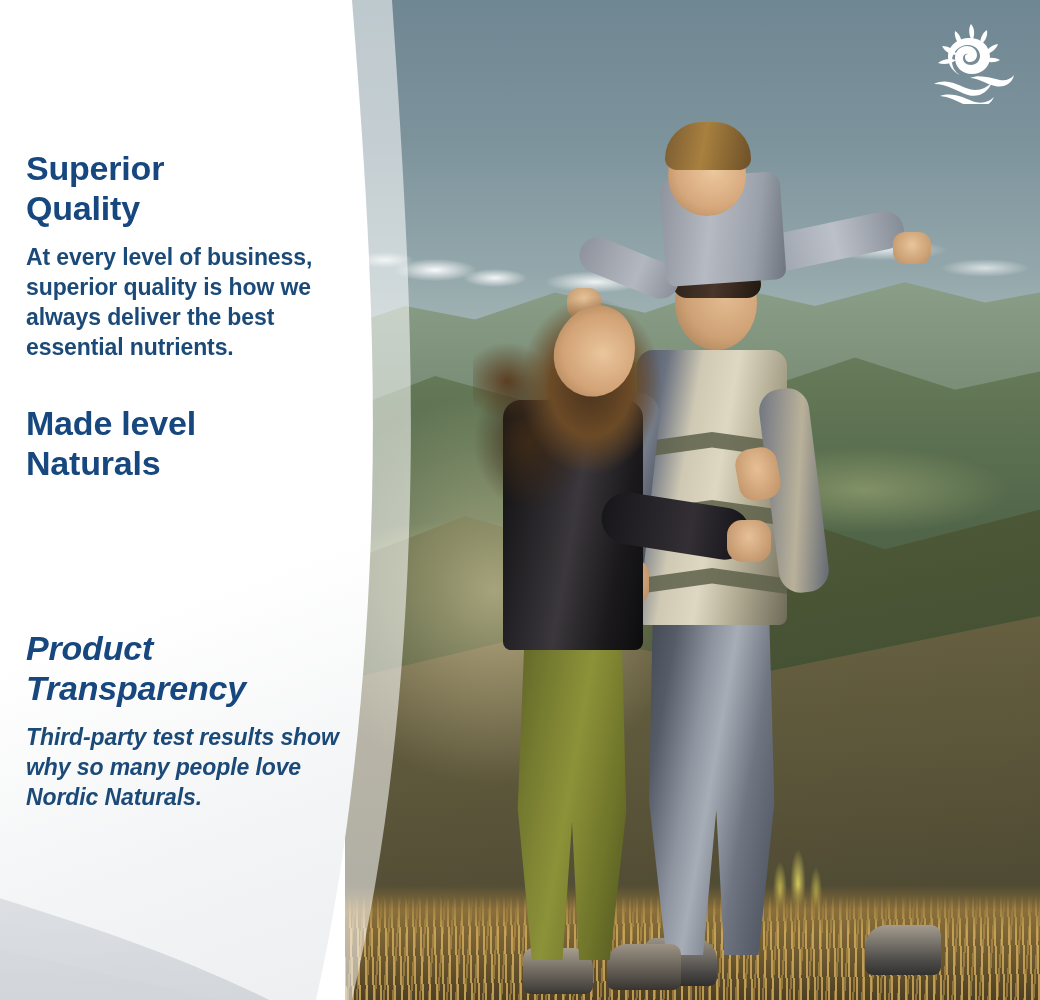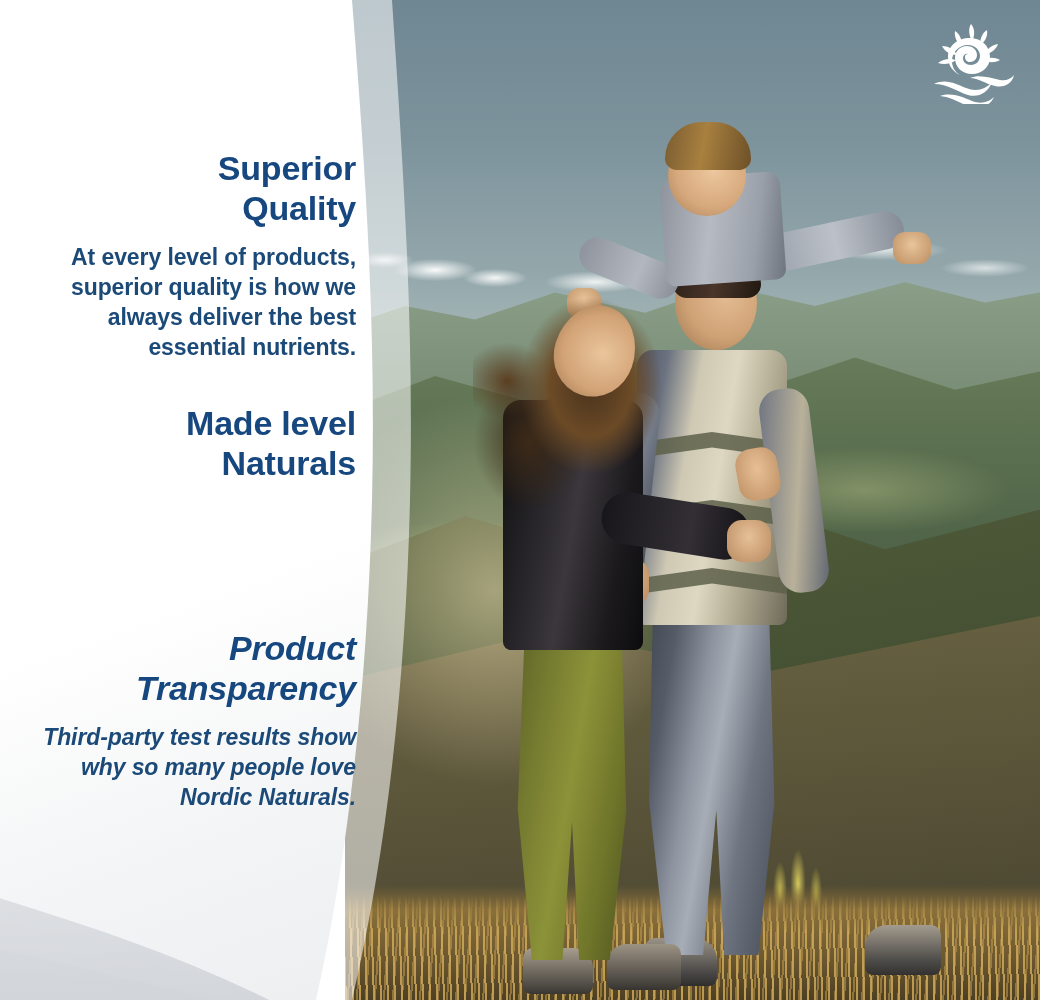--- a/index.html
+++ b/index.html
@@ -237,21 +237,21 @@
   }
   .swoosh2 {
     position:absolute; left:-40px; top:880px; width:480px; height:160px;
     background:linear-gradient(180deg, rgba(216,219,223,0), rgba(208,212,217,.6));
     clip-path:path("M0,60 C140,92 280,124 420,160 L480,160 L480,160 L0,160 Z");
     pointer-events:none;
   }
 
   
   .content { position:absolute; left:0; top:0; width:382px; height:1000px; }
-  .block { position:absolute; width:330px; left:26px; text-align:right; }
+  .block { position:absolute; width:330px; left:26px; text-align:left; }
   .block h2 {
     font-size:34px; font-weight:700; line-height:40px;
     color:#17477f; letter-spacing:-.2px;
   }
   .block p {
     margin-top:14px; font-size:23px; font-weight:600; line-height:30px;
     color:#1c4a78; letter-spacing:-.1px;
   }
   #block-quality     { top:148px; }
   #block-integrity   { top:403px; }
@@ -316,21 +316,21 @@
     <div class="swoosh2"></div>
   </div>
 
   <div class="content">
 
     <div class="block" id="block-quality">
       <h2>
         <span>Superior</span><br>
         <span>Quality</span>
       </h2>
-      <p>At every level of products, superior quality is how we always deliver the best essential nutrients.</p>
+      <p>At every level of business, superior quality is how we always deliver the best essential nutrients.</p>
     </div>
 
     <div class="block" id="block-integrity">
       <h2>
         <span>Made level</span><br>
         <span>Naturals</span>
       </h2>
     </div>
 
     <div class="block" id="block-transparency">

